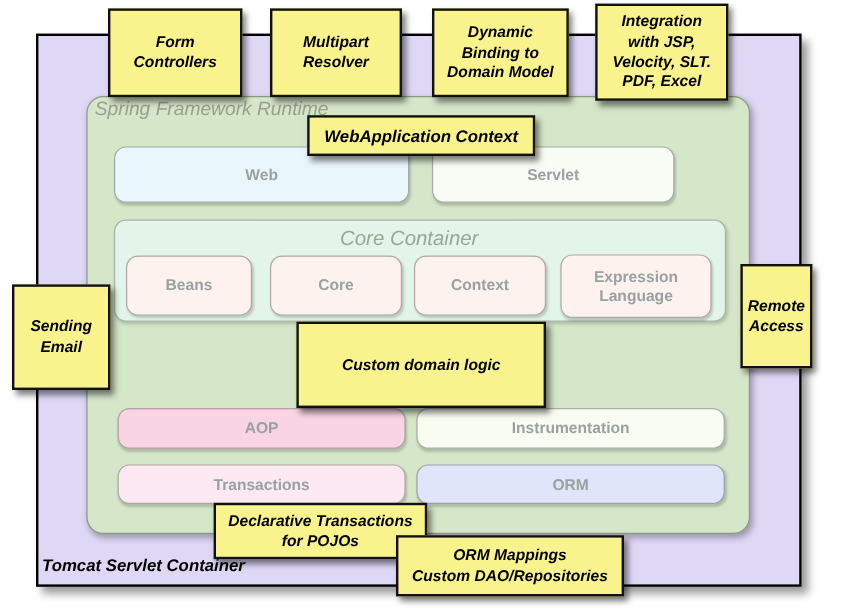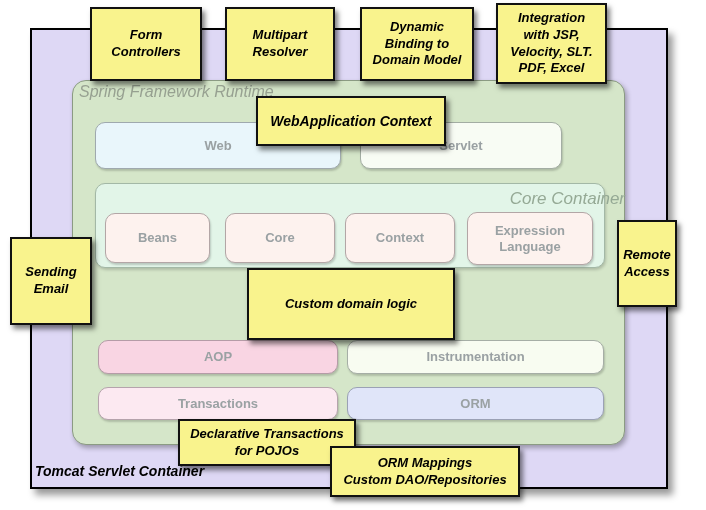--- a/index.html
+++ b/index.html
@@ -39,21 +39,21 @@
     z-index:3;white-space:pre-line;line-height:1.2;
   }
   #web{left:95px;top:122px;width:246px;height:47px;background:#e9f6fb;border-color:#9fa9ae;}
   #servlet{left:360px;top:122px;width:202px;height:47px;background:#f8fcf4;border-color:#a3ada3;}
   #core-container{
     left:95px;top:183px;width:510px;height:85px;
     background:#e2f5e8;border:1px solid #a3b8a6;border-radius:10px;
     box-shadow:1px 2px 3px rgba(0,0,0,0.18);z-index:3;
   }
   #core-container-label{
-    left:107px;top:189px;width:518px;text-align:right;z-index:4;
+    left:82px;top:189px;width:518px;text-align:center;z-index:4;
     font-size:17px;font-style:italic;color:#95a995;
   }
   #beans{left:105px;top:213px;width:105px;height:50px;background:#fdf2ee;border-color:#b3a6a6;z-index:4;}
   #core{left:225px;top:213px;width:110px;height:50px;background:#fdf2ee;border-color:#b3a6a6;z-index:4;}
   #context{left:345px;top:213px;width:110px;height:50px;background:#fdf2ee;border-color:#b3a6a6;z-index:4;}
   #expression-language{left:467px;top:212px;width:126px;height:53px;background:#fdf2ee;border-color:#b3a6a6;z-index:4;}
   #aop{left:98px;top:340px;width:240px;height:34px;background:#f9d5e3;border-color:#b59ca7;}
   #instrumentation{left:347px;top:340px;width:257px;height:34px;background:#f8fcf1;border-color:#a6aea6;}
   #transactions{left:98px;top:387px;width:240px;height:33px;background:#fce9f1;border-color:#b5a3ac;}
   #orm{left:347px;top:387px;width:257px;height:33px;background:#e0e5f9;border-color:#9ba1b5;}
@@ -63,21 +63,21 @@
     background:#f9f38d;border:2px solid #111;
     box-shadow:3px 4px 5px rgba(0,0,0,0.50);
     font-size:13px;font-weight:bold;font-style:italic;color:#000;
     white-space:pre-line;line-height:1.3;
     z-index:6;
   }
   #note-form-controllers{left:90px;top:7px;width:112px;height:74px;}
   #note-multipart-resolver{left:225px;top:7px;width:110px;height:74px;}
   #note-dynamic-binding{left:360px;top:7px;width:114px;height:74px;}
   #note-integration-views{left:496px;top:3px;width:111px;height:81px;}
-  #note-webapplication-context{left:256px;top:96px;width:190px;height:50px;font-size:14px;}
+  #note-webapplication-context{left:256px;top:96px;width:190px;height:34px;font-size:14px;}
   #note-sending-email{left:10px;top:224px;width:82px;height:88px;margin-top:13px;}
   #note-remote-access{left:617px;top:220px;width:60px;height:87px;}
   #note-custom-domain-logic{left:247px;top:268px;width:208px;height:72px;}
   #note-declarative-transactions{left:178px;top:419px;width:178px;height:47px;}
   #note-orm-mappings{left:330px;top:446px;width:190px;height:51px;}
 </style>
 </head>
 <body>
 
 <div id="stage">

